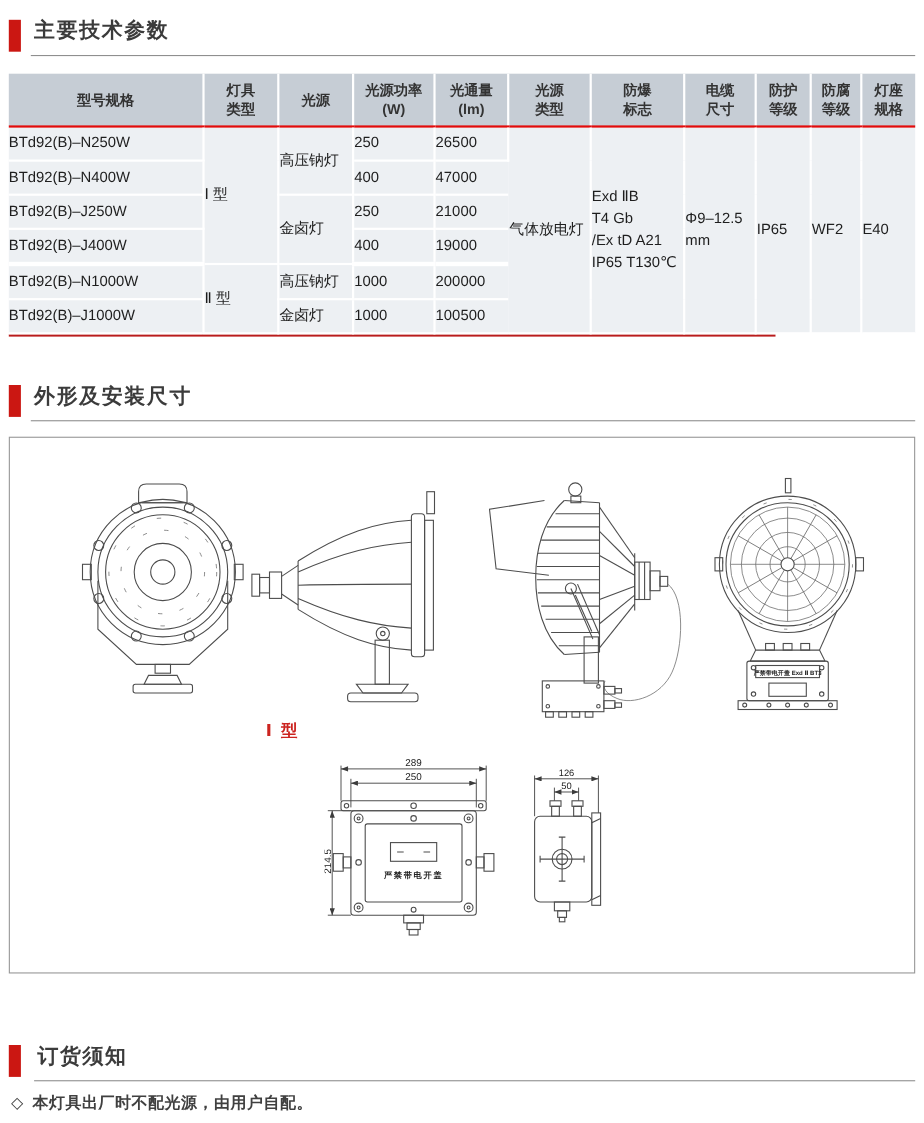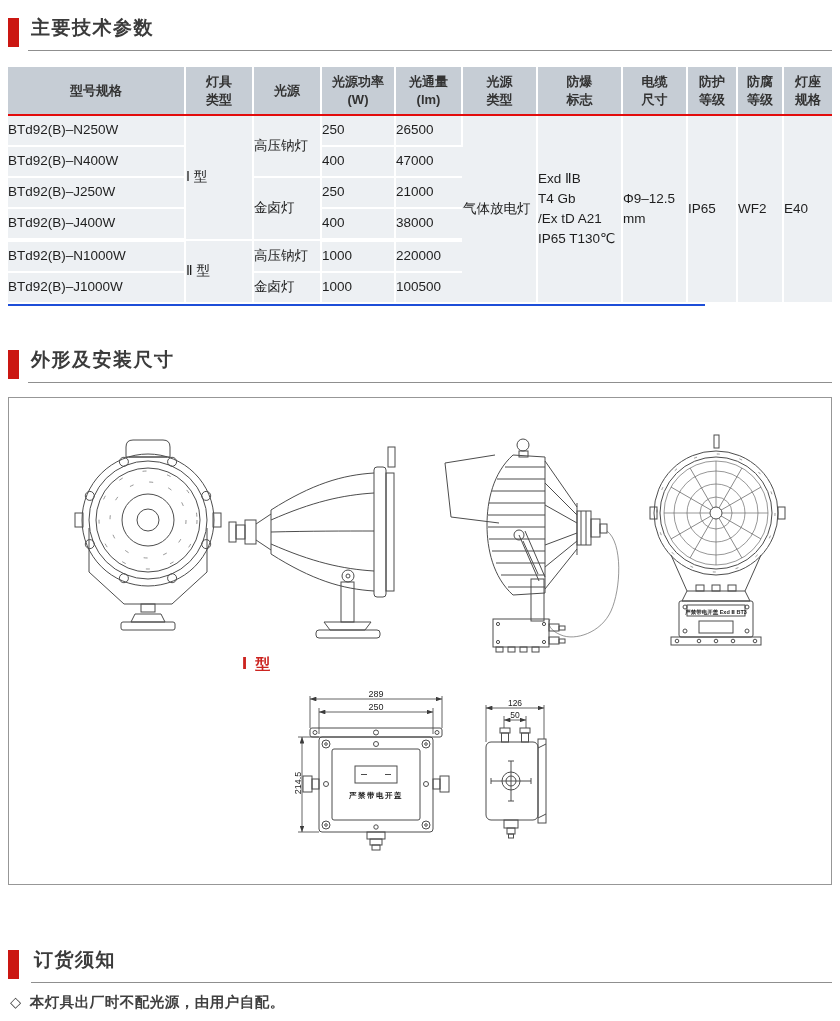--- a/index.html
+++ b/index.html
@@ -10,21 +10,21 @@
   }
   
   .sec{position:absolute;left:8px;width:824px;display:flex;align-items:center;gap:9px;}
   .redbar{width:11px;height:29px;background:#cb1712;flex:none;margin-top:1px;}
   .twrap{flex:1;border-bottom:1px solid #8f8f8f;padding:3px 0 9px 3px;}
   .stitle{font-size:19px;font-weight:bold;color:#3b3b3b;letter-spacing:1.5px;}
   #sec-params{top:12px;}
   #sec-dims{top:344px;}
   #sec-order{top:944px;gap:12px;}
   
-  #tblwrap{position:absolute;top:67px;left:8px;width:697px;border-bottom:2px solid #1d4ed8;}
+  #tblwrap{position:absolute;top:67px;left:8px;width:697px;border-bottom:2px solid #b91c1c;}
   table{border-collapse:collapse;table-layout:fixed;width:824px;}
   th{
     background:#c6cdd5;height:47px;font-size:13px;font-weight:bold;color:#333;
     text-align:center;vertical-align:middle;white-space:pre-line;line-height:1.35;
     border-right:2px solid #fff;border-bottom:2px solid #e30b0b;padding:0;
   }
   th:last-child{border-right:none;font-family:Liberation Serif, serif;}
   td{
     background:#edf0f3;height:29px;font-size:13.5px;color:#1e1e1e;text-align:left;
     vertical-align:middle;border-right:2px solid #fff;border-bottom:2px solid #fff;
@@ -124,28 +124,28 @@
     </tr>
     <tr>
       <td>BTd92(B)–J250W</td>
       <td rowspan="2">金卤灯</td>
       <td>250</td>
       <td>21000</td>
     </tr>
     <tr class="grp-end">
       <td>BTd92(B)–J400W</td>
       <td>400</td>
-      <td>38000</td>
+      <td>19000</td>
     </tr>
     <tr>
       <td>BTd92(B)–N1000W</td>
       <td rowspan="2">Ⅱ 型</td>
       <td>高压钠灯</td>
       <td>1000</td>
-      <td>220000</td>
+      <td>200000</td>
     </tr>
     <tr>
       <td>BTd92(B)–J1000W</td>
       <td>金卤灯</td>
       <td>1000</td>
       <td>100500</td>
     </tr>
   </tbody>
 </table>
 </div>

